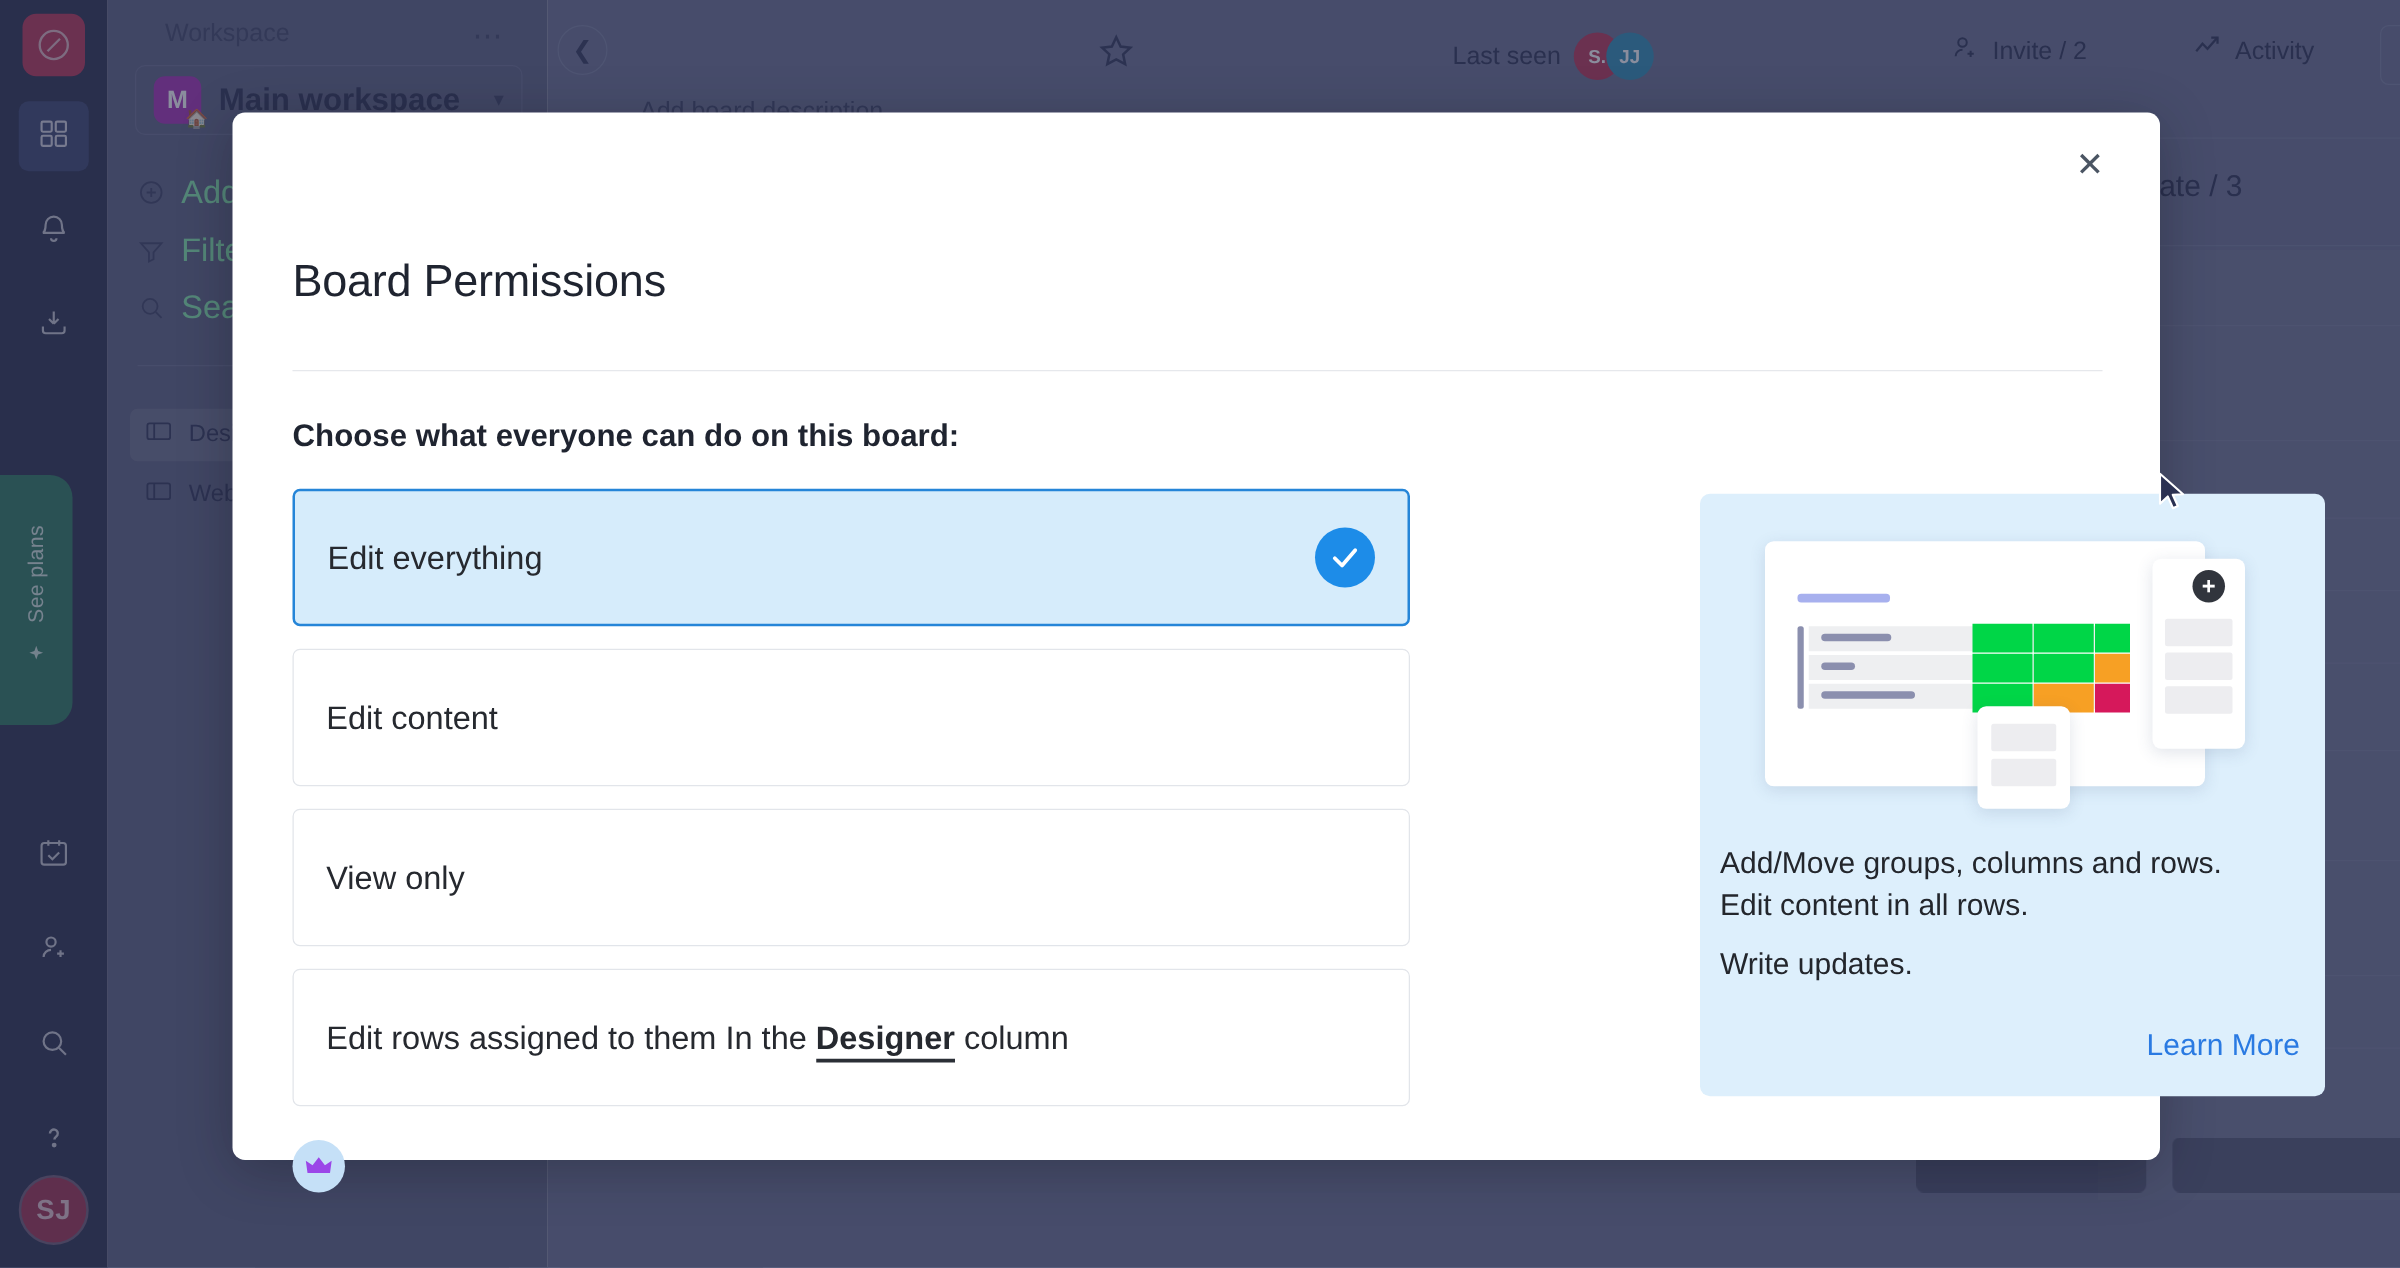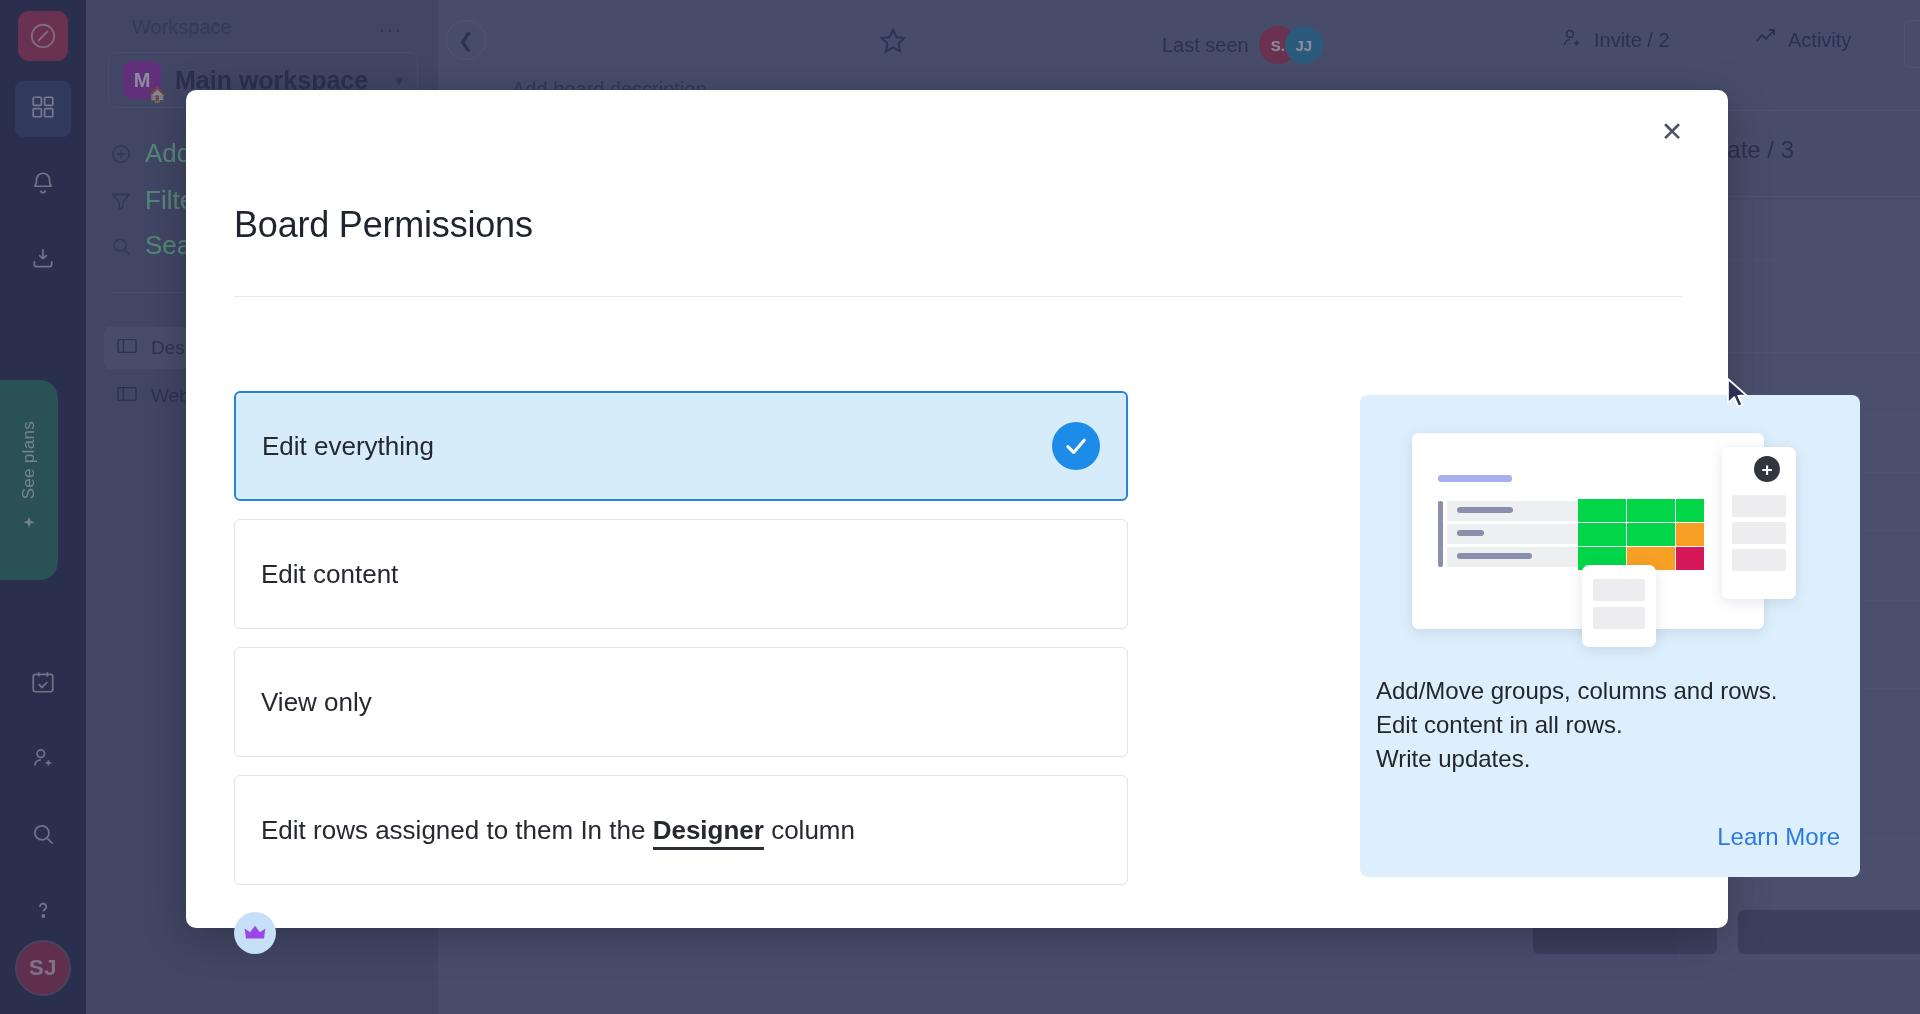--- a/index.html
+++ b/index.html
@@ -309,21 +309,21 @@
     background: #31353d; color: #fff;
     display: flex; align-items: center; justify-content: center;
     font-size: 19px; font-weight: 700; line-height: 1;
   }
   .info-line {
     position: absolute; left: 16px;
     font-size: 24px; color: #23262c;
   }
   #info-l1 { top: 282px; }
   #info-l2 { top: 316px; }
-  #info-l3 { top: 350px; text-align: center; }
+  #info-l3 { top: 363px; text-align: center; }
   #info-learn {
     position: absolute; right: 20px; top: 428px;
     font-size: 24px; color: #2a7ae2;
   }
 
   #owners-note {
     position: absolute; left: 48px; top: 822px;
     display: flex; align-items: center; gap: 16px;
   }
   #crown-badge {
@@ -562,20 +562,21 @@
   <svg width="26" height="34" viewBox="0 0 26 34">
     <path d="M2 1 L2 25 L8.2 19.2 L12.4 28.6 L16.3 26.8 L12.2 17.8 L20.5 17.4 Z" fill="#2b3152" stroke="#ffffff" stroke-width="1.7" stroke-linejoin="round"></path>
   </svg>
 </div>
 
 <div id="modal">
 
   <div id="modal-close">✕</div>
   <div id="modal-title">Board Permissions</div>
   <div id="modal-rule"></div>
+  <div id="modal-sub">Choose what everyone can do on this board:</div>
 
   <div id="opt-list">
 
     <div class="opt selected">
       <span class="lbl">Edit everything</span>
       <span class="check">
         <svg width="28" height="28" viewBox="0 0 24 24" fill="none" stroke="#ffffff" stroke-width="2.6" stroke-linecap="round" stroke-linejoin="round">
           <polyline points="5,12.5 10,17.5 19,7"></polyline>
         </svg>
       </span>

